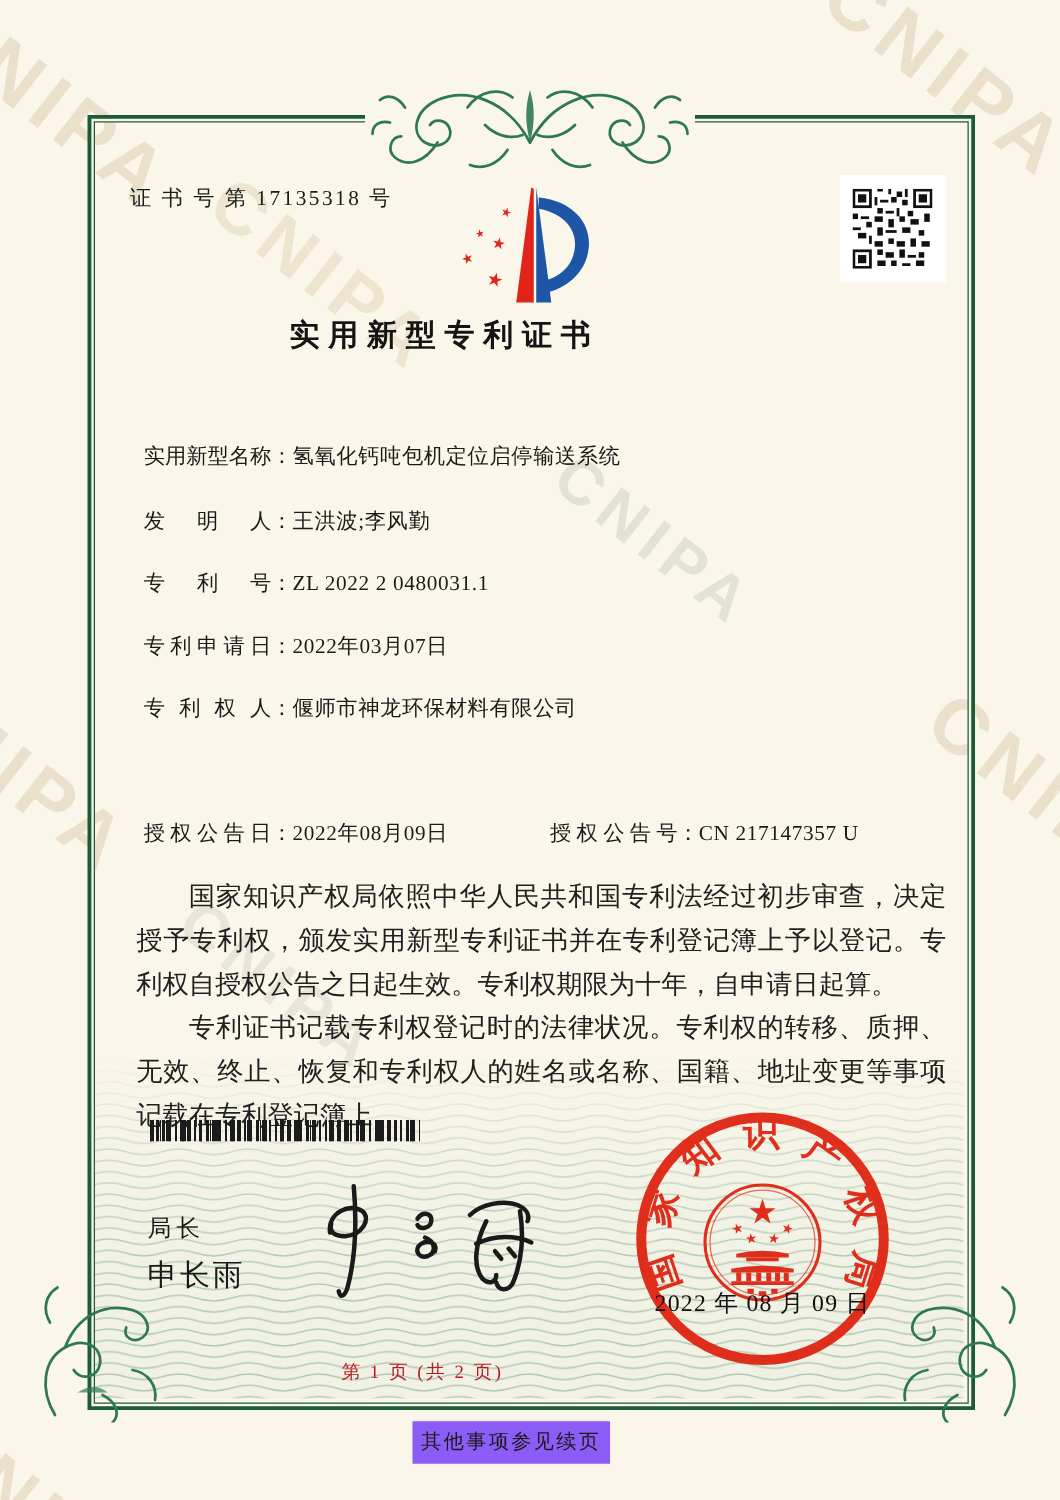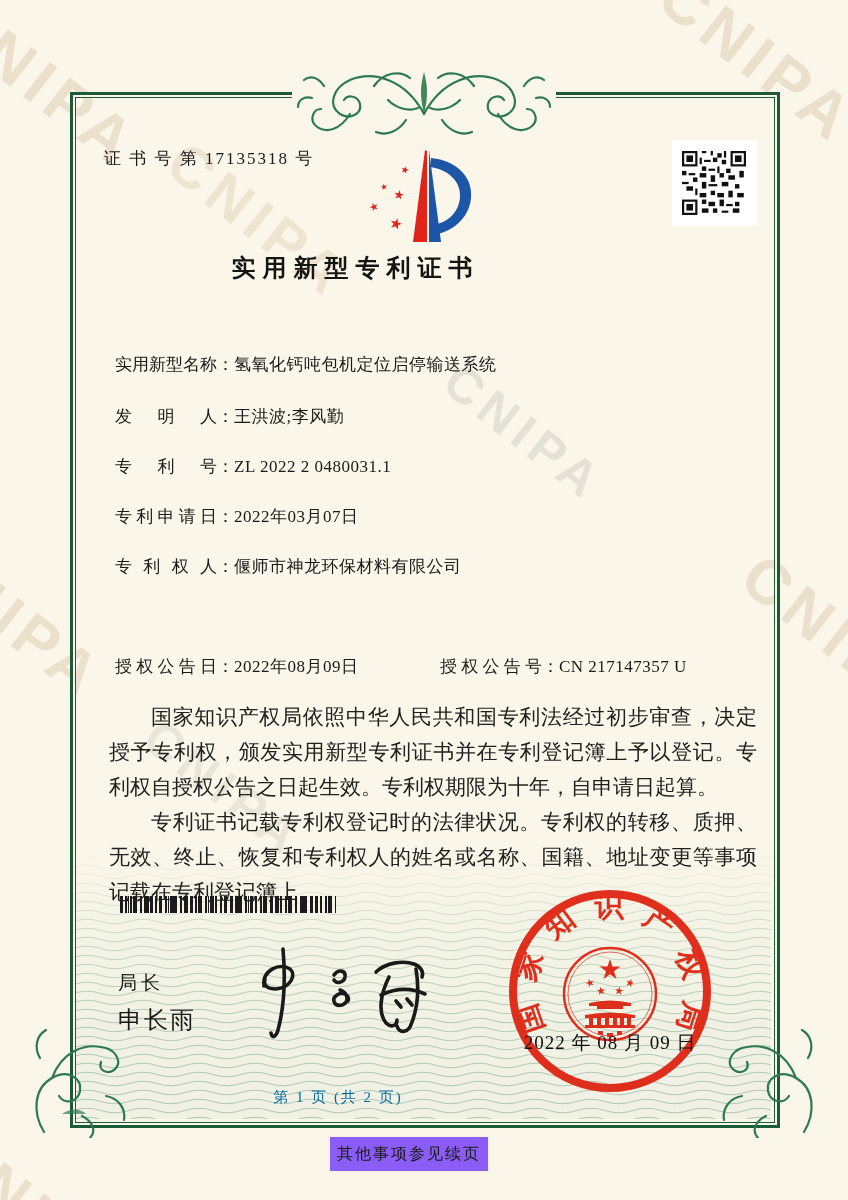--- a/index.html
+++ b/index.html
@@ -52,21 +52,21 @@
       repeating-linear-gradient(90deg,#1b1b1b 0 2px,transparent 2px 5px),
       repeating-linear-gradient(90deg,#1b1b1b 0 1px,transparent 1px 8px),
       repeating-linear-gradient(90deg,#1b1b1b 0 3px,transparent 3px 13px);}
   .signer-title{position:absolute;left:118px;top:970px;font-size:19px;letter-spacing:4px;z-index:8;}
   .signer-name{position:absolute;left:118px;top:1004px;font-size:24px;letter-spacing:2px;z-index:8;}
   .signature{position:absolute;left:238px;top:942px;width:215px;height:105px;z-index:8;}
   .seal{position:absolute;left:505px;top:886px;width:210px;height:210px;z-index:8;opacity:.95;}
   .seal-date{position:absolute;left:500px;top:1030px;width:220px;text-align:center;
              font-size:19px;letter-spacing:1px;color:#101010;z-index:9;}
   .page-ind{position:absolute;left:0;top:1088px;width:676px;text-align:center;
-            font-size:15px;letter-spacing:2px;z-index:7;color:#0369a1;}
+            font-size:15px;letter-spacing:2px;z-index:7;color:#b91c1c;}
   .cont-note{position:absolute;left:330px;top:1137px;width:158px;height:34px;line-height:34px;
              background:#8b5cf6;text-align:center;font-size:16px;letter-spacing:2px;z-index:7;
              box-shadow:0 0 4px rgba(0,0,0,.06);}
 </style>
 </head>
 <body>
 
 <div class="page">
 
   <div class="wm wm1">CNIPA</div>

